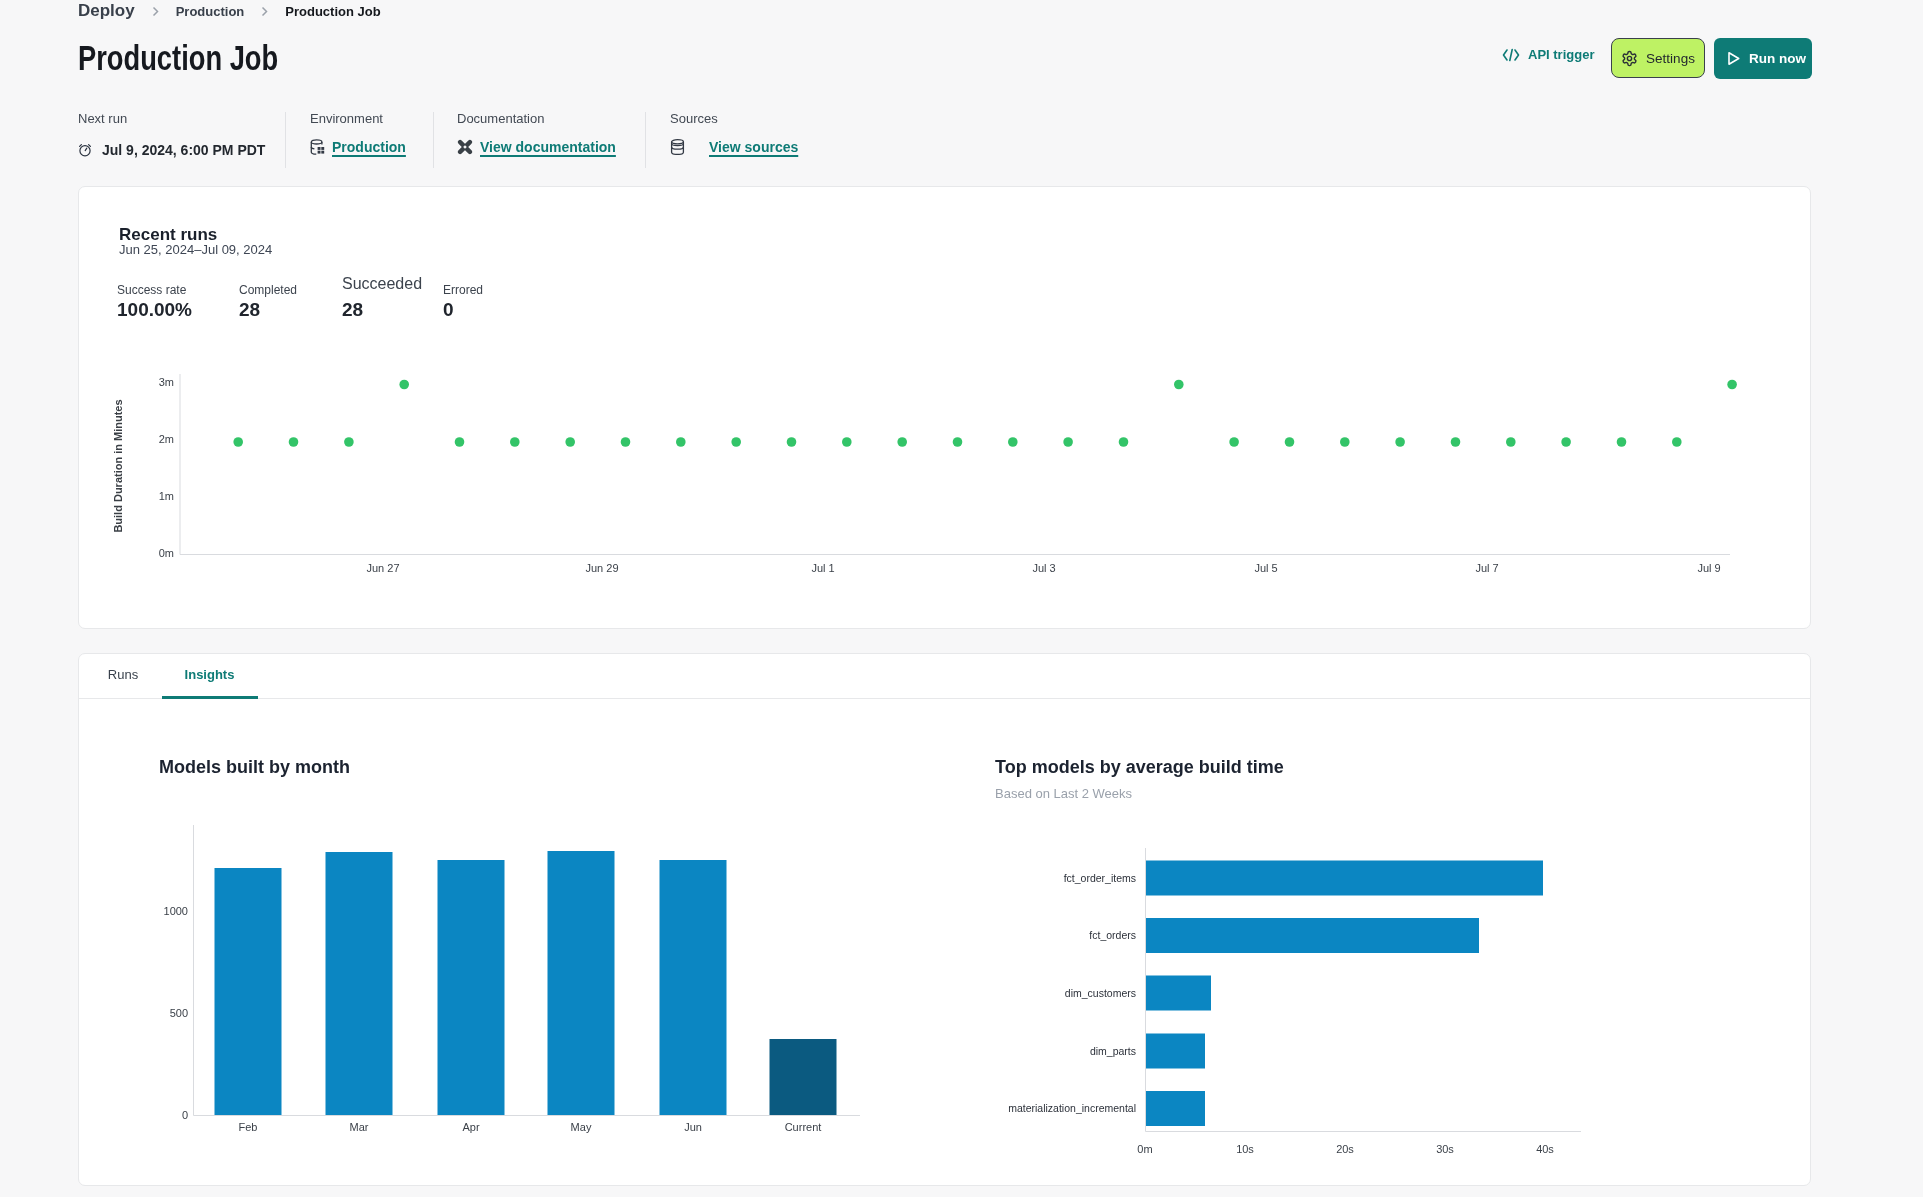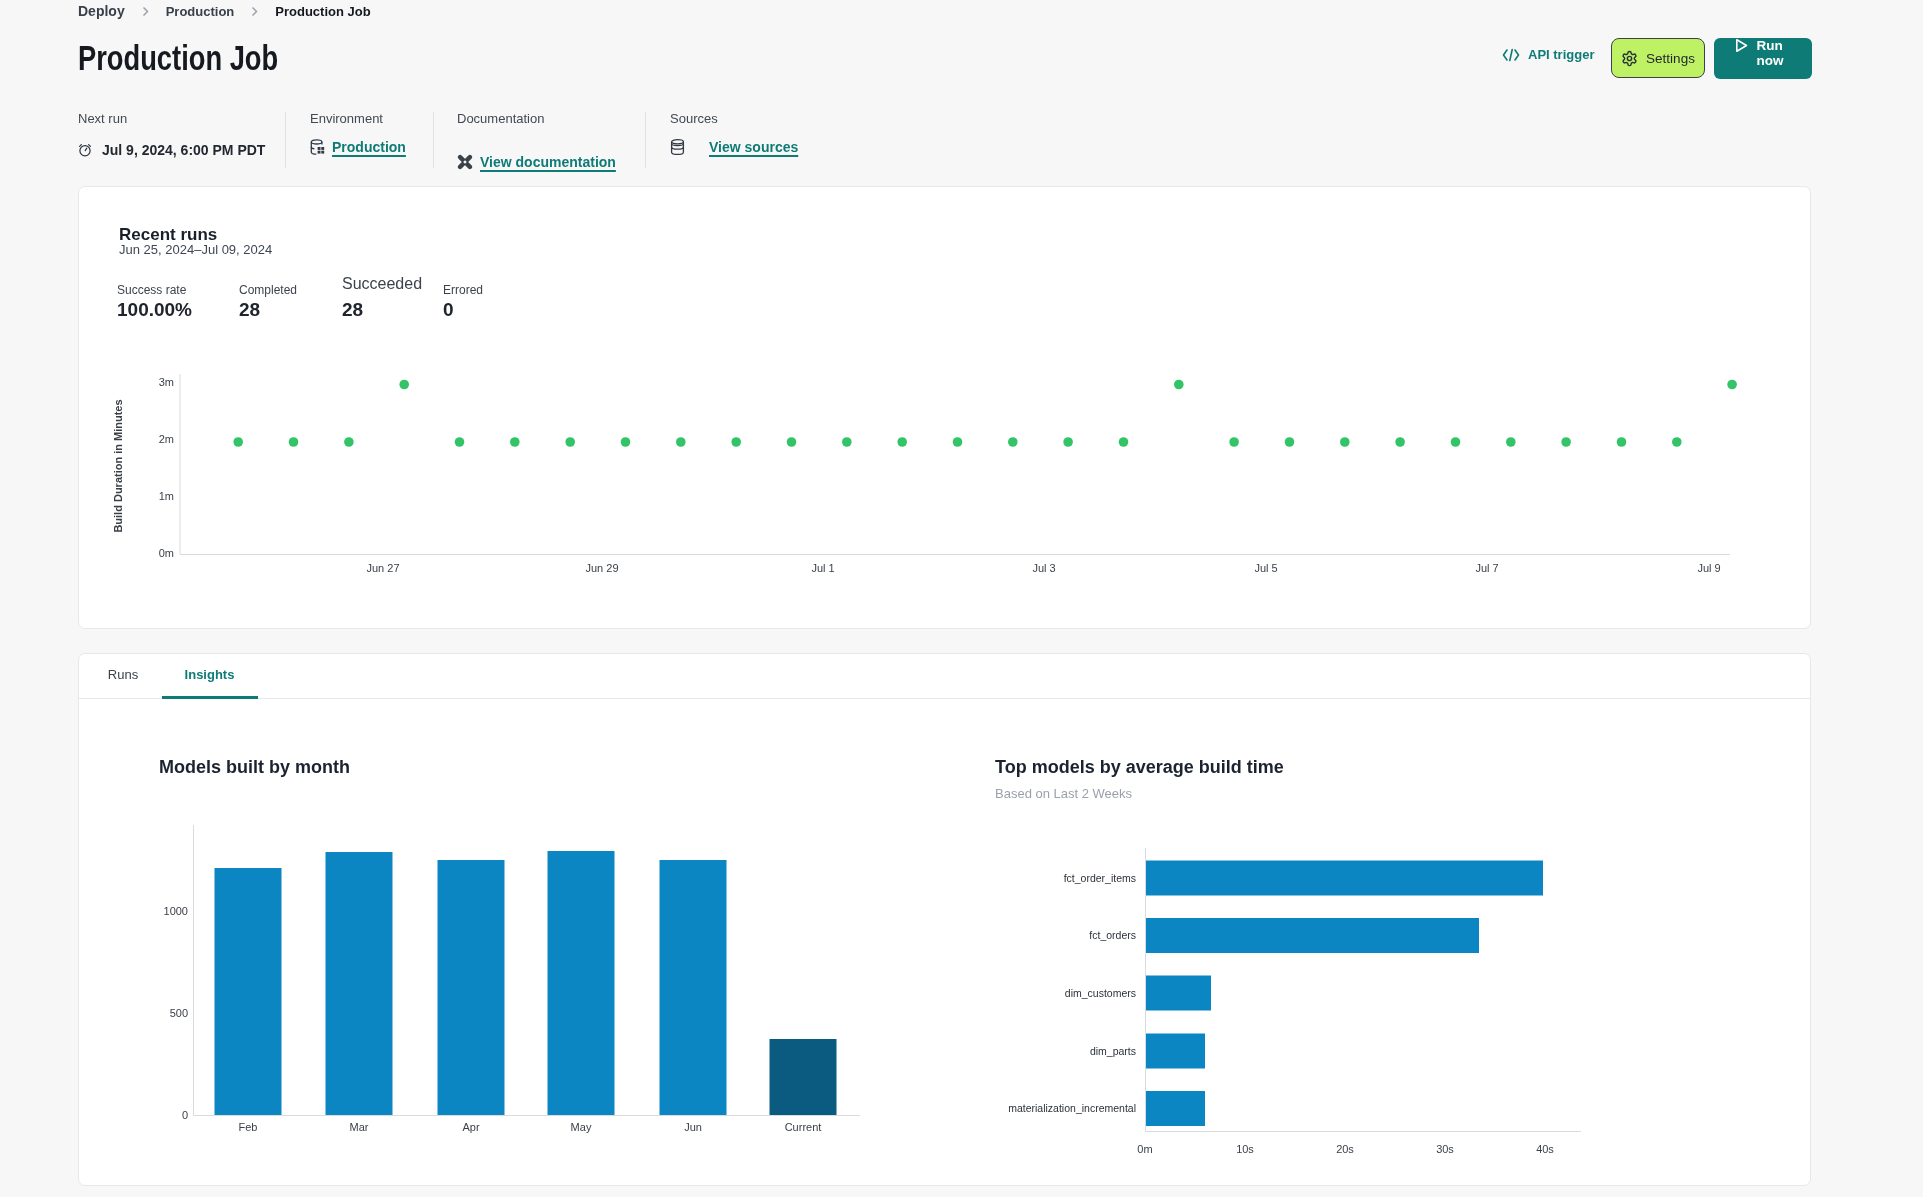--- a/index.html
+++ b/index.html
@@ -7,21 +7,21 @@
   #page { position:relative; width:1923px; height:1197px; background:#f7f7f8; overflow:hidden; }
   .abs { position:absolute; }
   .card { position:absolute; background:#fff; border:1px solid #e7e8ea; border-radius:7px; }
   a.lnk { color:#0e7b76; text-decoration:underline; text-underline-offset:3px; text-decoration-thickness:1.5px; font-weight:700; font-size:14px; }
 </style>
 </head>
 <body>
 <div id="page">
 
   <div class="abs" style="left:78px;top:2px;display:flex;align-items:center;height:18px;">
-    <span style="font-size:14px;font-weight:600;color:#39404b;text-align:right;">Deploy</span>
+    <span style="font-size:17px;font-weight:600;color:#39404b;text-align:right;">Deploy</span>
     <svg width="7" height="11" viewBox="0 0 7 11" style="margin:0 17px;">
         <path d="M1.5 1.5 L5.5 5.5 L1.5 9.5" stroke="#9ba1aa" stroke-width="1.5" fill="none"></path>
       </svg>
     <span style="font-size:13px;font-weight:600;color:#39404b;">Production</span>
     <svg width="7" height="11" viewBox="0 0 7 11" style="margin:0 17px;">
         <path d="M1.5 1.5 L5.5 5.5 L1.5 9.5" stroke="#9ba1aa" stroke-width="1.5" fill="none"></path>
       </svg>
     <span style="font-size:13px;font-weight:700;color:#15181d;">Production Job</span>
   </div>
 
@@ -37,21 +37,21 @@
   </div>
 
   <div class="abs" style="left:1611px;top:38px;width:94px;height:40px;background:#bef264;border:1px solid #3a414b;border-radius:8px;display:flex;align-items:center;justify-content:center;gap:8px;">
     <svg width="17" height="17" viewBox="0 0 24 24" fill="none" stroke="#2a2f37" stroke-width="2" stroke-linecap="round" stroke-linejoin="round">
         <path d="M12.22 2h-.44a2 2 0 0 0-2 2v.18a2 2 0 0 1-1 1.73l-.43.25a2 2 0 0 1-2 0l-.15-.08a2 2 0 0 0-2.73.73l-.22.38a2 2 0 0 0 .73 2.73l.15.1a2 2 0 0 1 1 1.72v.51a2 2 0 0 1-1 1.74l-.15.09a2 2 0 0 0-.73 2.73l.22.38a2 2 0 0 0 2.73.73l.15-.08a2 2 0 0 1 2 0l.43.25a2 2 0 0 1 1 1.73V20a2 2 0 0 0 2 2h.44a2 2 0 0 0 2-2v-.18a2 2 0 0 1 1-1.73l.43-.25a2 2 0 0 1 2 0l.15.08a2 2 0 0 0 2.73-.73l.22-.39a2 2 0 0 0-.73-2.73l-.15-.08a2 2 0 0 1-1-1.74v-.5a2 2 0 0 1 1-1.74l.15-.09a2 2 0 0 0 .73-2.73l-.22-.38a2 2 0 0 0-2.73-.73l-.15.08a2 2 0 0 1-2 0l-.43-.25a2 2 0 0 1-1-1.73V4a2 2 0 0 0-2-2z"></path>
         <circle cx="12" cy="12" r="3"></circle>
       </svg>
     <span style="font-size:13.5px;color:#23282f;">Settings</span>
   </div>
 
-  <div class="abs" style="left:1714px;top:38px;width:98px;height:41px;background:#0e7b76;border-radius:6px;display:flex;align-items:flex-start;justify-content:flex-start;padding-left:21px;gap:8px;">
+  <div class="abs" style="left:1714px;top:38px;width:98px;height:41px;background:#0e7b76;border-radius:6px;display:flex;align-items:center;justify-content:flex-start;padding-left:13px;gap:8px;">
     <svg width="14" height="15" viewBox="0 0 13 15">
         <path d="M1.5 1.8 L11.2 7.5 L1.5 13.2 Z" fill="none" stroke="#fff" stroke-width="1.6" stroke-linejoin="round"></path>
       </svg>
     <span style="font-size:13.5px;font-weight:700;color:#fff;">Run now</span>
   </div>
 
   <div class="abs" style="left:285px;top:112px;width:1px;height:56px;background:#e1e2e5;"></div>
   <div class="abs" style="left:433px;top:112px;width:1px;height:56px;background:#e1e2e5;"></div>
   <div class="abs" style="left:645px;top:112px;width:1px;height:56px;background:#e1e2e5;"></div>
 
@@ -77,21 +77,21 @@
           <rect x="7.6" y="8" width="2.9" height="2.9"></rect>
           <rect x="11.3" y="8" width="2.9" height="2.9"></rect>
           <rect x="7.6" y="11.7" width="2.9" height="2.9"></rect>
           <rect x="11.3" y="11.7" width="2.9" height="2.9"></rect>
         </g>
       </svg>
     <a class="lnk">Production</a>
   </div>
 
   <div class="abs" style="left:457px;top:111px;font-size:13px;color:#424953;">Documentation</div>
-  <div class="abs" style="left:457px;top:154px;display:flex;align-items:flex-end;gap:7px;">
+  <div class="abs" style="left:457px;top:139px;display:flex;align-items:flex-end;gap:7px;">
     <svg width="16" height="16" viewBox="0 0 16 16">
         <g stroke="#3a4147" stroke-width="4.4" stroke-linecap="round">
           <path d="M3.1 3.1 L12.9 12.9"></path>
           <path d="M12.9 3.1 L3.1 12.9"></path>
         </g>
         <rect x="6.7" y="6.7" width="2.6" height="2.6" fill="#f7f7f8" transform="rotate(45 8 8)"></rect>
       </svg>
     <a class="lnk">View documentation</a>
   </div>
 

